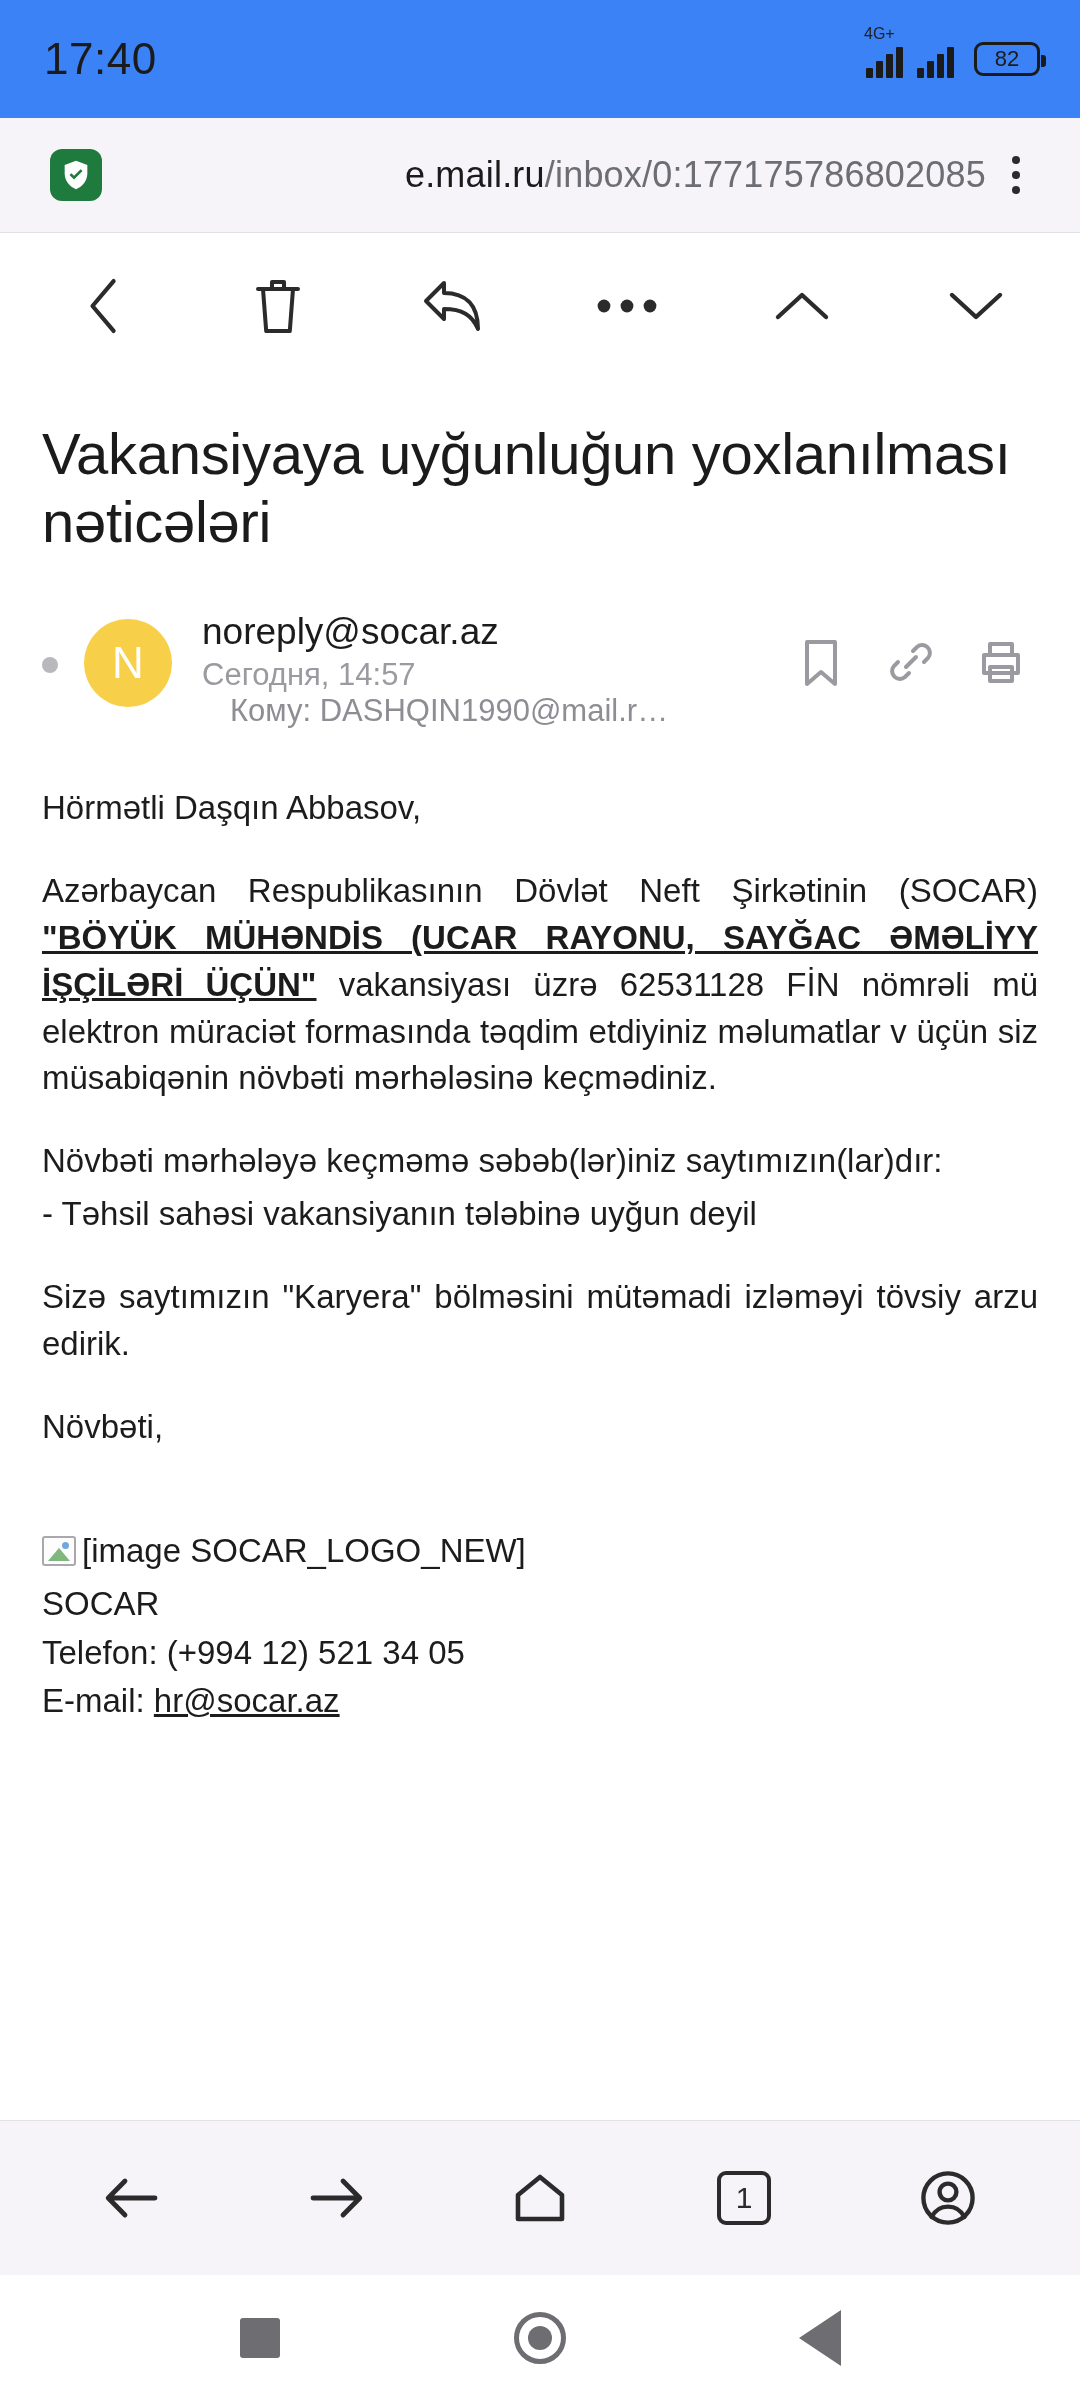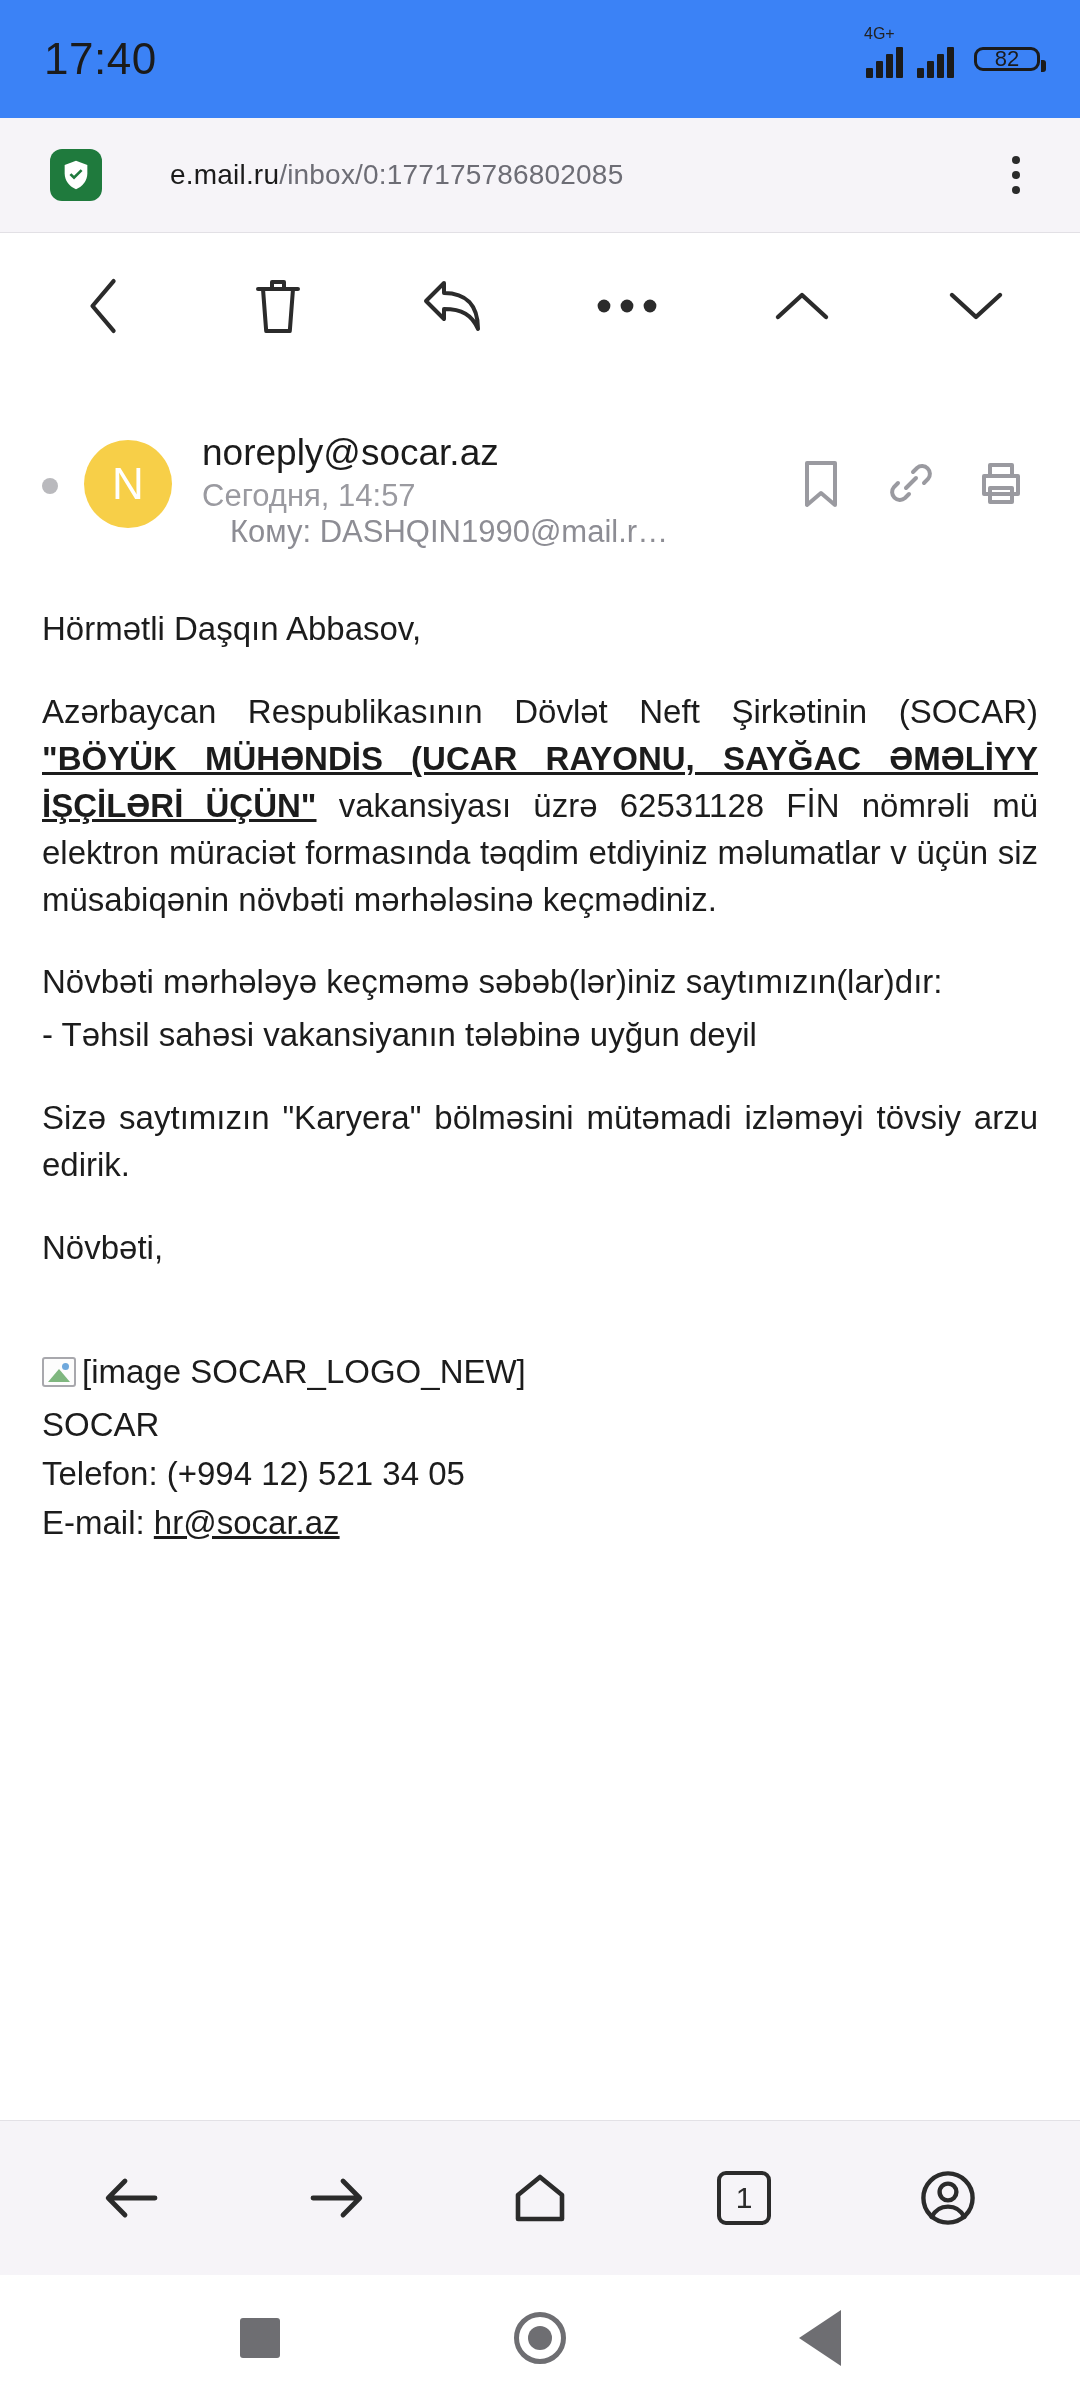--- a/index.html
+++ b/index.html
@@ -39,21 +39,21 @@
     color: #222;
     line-height: 1;
   }
   .bars { display: flex; align-items: flex-end; gap: 3px; height: 34px; }
   .bars i { display: block; width: 7px; background: #1b1b1b; border-radius: 1px; }
   .bars i:nth-child(1) { height: 10px; }
   .bars i:nth-child(2) { height: 17px; }
   .bars i:nth-child(3) { height: 24px; }
   .bars i:nth-child(4) { height: 31px; }
   .battery {
-    width: 66px; height: 24px;
+    width: 66px; height: 34px;
     border: 3px solid #1b1b1b;
     border-radius: 9px;
     display: flex; align-items: center; justify-content: center;
     position: relative;
     margin-left: 6px;
   }
   .battery::after {
     content: "";
     position: absolute;
     right: -9px; top: 10px;
@@ -76,25 +76,26 @@
     width: 52px; height: 52px;
     border-radius: 12px;
     background: #1f7a3d;
     display: flex; align-items: center; justify-content: center;
     flex: 0 0 auto;
   }
   .shield svg { width: 34px; height: 34px; }
   .url-text {
     flex: 1 1 auto;
     margin-left: 68px;
-    font-size: 28px;
+    font-size: 36px;
     color: #1b1b1b;
     white-space: nowrap;
     overflow: hidden;
     letter-spacing: 0.2px;
+    text-align: right;
   }
   .url-text .dim { color: #6d6d75; }
   .kebab {
     width: 60px; height: 60px;
     display: flex; flex-direction: column;
     align-items: center; justify-content: center;
     gap: 7px;
     flex: 0 0 auto;
   }
   .kebab i { width: 8px; height: 8px; background: #2b2b2b; border-radius: 50%; display: block; }
@@ -366,20 +367,21 @@
   <div class="spacer"></div>
   <div class="tb-btn">
     <svg width="60" height="38" viewBox="0 0 30 19">
         <path d="M3 4 15 15 27 4" fill="none" stroke="#2b2b2b" stroke-width="2.2" stroke-linecap="round" stroke-linejoin="round"></path>
       </svg>
   </div>
 </div>
 
 <div class="mail-body">
 
+  <div class="subject">Vakansiyaya uyğunluğun yoxlanılması nəticələri</div>
 
   <div class="sender-row">
     <div class="unread-dot"></div>
     <div class="avatar">N</div>
     <div class="sender-info">
       <div class="sender-mail">noreply@socar.az</div>
       <div class="sender-date">Сегодня, 14:57</div>
       <div class="sender-to">Кому: DASHQIN1990@mail.r…</div>
     </div>
     <div class="sender-actions">

